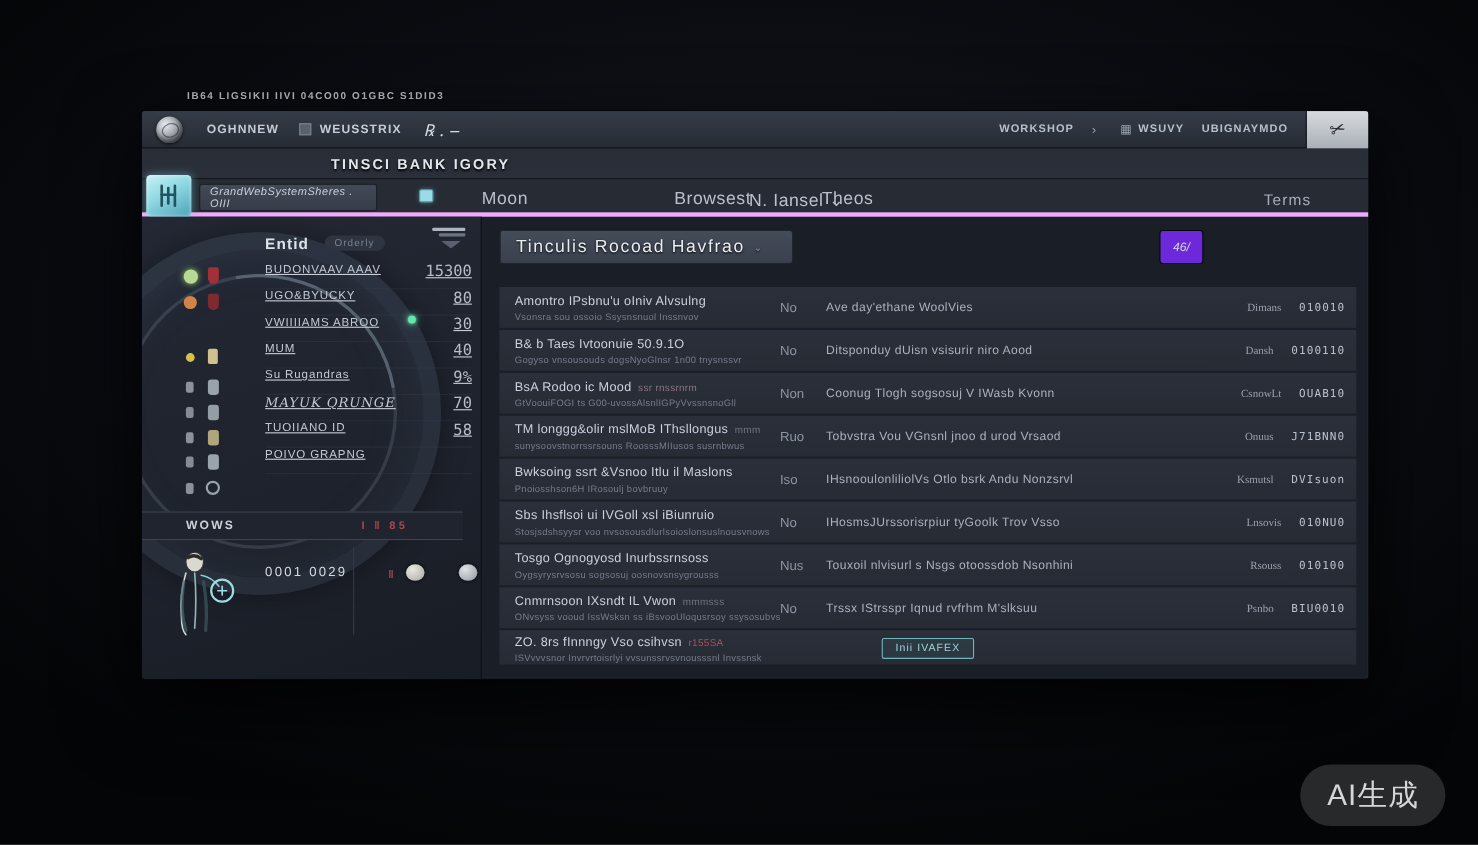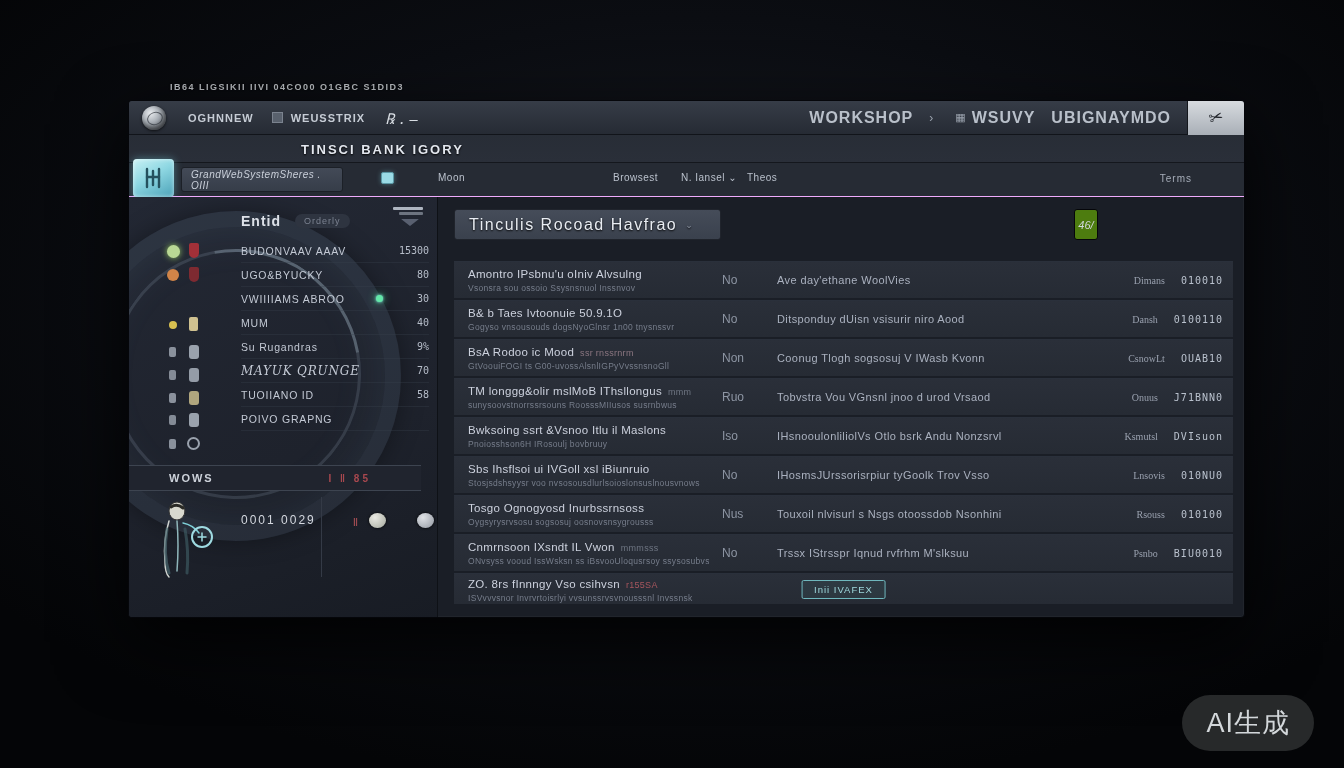--- a/index.html
+++ b/index.html
@@ -22,50 +22,50 @@
     display:flex; align-items:center; }
   .app-logo { width:24px; height:24px; border-radius:50%; margin-left:13px;
     background:radial-gradient(circle at 35% 30%, #e8ebee 0%, #aab0b7 40%, #565c64 100%);
     box-shadow:0 1px 3px rgba(0,0,0,.7), inset -2px -3px 5px rgba(0,0,0,.5); position:relative; }
   .app-logo:after{ content:""; position:absolute; left:5px; top:6px; width:14px; height:11px;
     border-radius:50%; border:1.5px solid rgba(40,45,52,.65); transform:rotate(-20deg); }
   .tb-item { font-size:11px; font-weight:bold; letter-spacing:1px; color:#c6ccd5; margin-left:22px; }
   .tb-sq { width:11px; height:11px; background:#59616d; border:1px solid #7b838f; margin-left:18px; }
   .tb-script { font-family:"DejaVu Serif", serif; font-style:italic; font-size:15px; color:#d8dde3; margin-left:20px; }
   .tb-right { margin-left:auto; display:flex; align-items:center; height:100%; }
-  .tb-rlabel { font-size:16px; font-weight:bold; letter-spacing:1px; color:#b9c0ca; margin-right:16px; }
+  .tb-rlabel { font-size:10px; font-weight:bold; letter-spacing:1px; color:#b9c0ca; margin-right:16px; }
   .tb-chev { color:#9aa2ad; font-size:12px; margin-right:22px; }
   .tb-icon { font-size:11px; color:#9aa2ad; margin-right:6px; }
   .tb-close { width:57px; height:34px; background:linear-gradient(#d7dbdf,#a9afb7);
     display:flex; align-items:center; justify-content:center; border-left:1px solid #14171c; }
   .tb-close span{ font-size:17px; color:#23262c; transform:rotate(-18deg); }
 
   
   .subheader { position:absolute; left:0; top:34px; width:100%; height:28px;
     background:linear-gradient(#31374199,#2a2f39); border-bottom:1px solid #14171d; }
   .subheader .wtitle { position:absolute; left:172px; top:7px; font-size:13px; letter-spacing:2px;
     color:#e3e7ee; font-weight:bold; text-shadow:0 1px 2px #000; }
 
   
   .navrow { position:absolute; left:0; top:62px; width:100%; height:34px;
-    background:#262b34; border-bottom:1px solid #f0abfc; }
+    background:#262b34; border-bottom:4px solid #f0abfc; }
   .nav-logo { position:absolute; left:4px; top:-4px; width:41px; height:38px; border-radius:4px;
     background:linear-gradient(150deg,#c8f2f5 0%, #8ed7e2 45%, #4ba2b8 100%);
     box-shadow:0 0 8px rgba(120,210,225,.45), inset 0 0 4px rgba(255,255,255,.6);
     display:flex; align-items:center; justify-content:center; }
   .nav-logo svg{ width:26px; height:26px; }
   .acct-pill { position:absolute; left:52px; top:4px; width:162px; height:25px;
     background:linear-gradient(#434a57,#363d49); border:1px solid #1c2027; border-radius:3px;
     display:flex; align-items:center; padding-left:9px;
     font-style:italic; font-size:10px; color:#c9cfd9; letter-spacing:.5px; }
   .nav-check { position:absolute; left:252px; top:9px; width:13px; height:12px;
     background:#9adbe6; border:1px solid #5b99a6; border-radius:2px;
     box-shadow:0 0 5px rgba(130,210,225,.4); }
-  .nav-link { position:absolute; top:9px; font-size:10px; color:#bac1cc; letter-spacing:.5px; }
-  .nav-terms { position:absolute; right:52px; top:10px; font-size:10px; color:#a6adb9; letter-spacing:1px; }
+  .nav-link { position:absolute; top:9px; font-size:16px; color:#bac1cc; letter-spacing:.5px; }
+  .nav-terms { position:absolute; right:52px; top:10px; font-size:14px; color:#a6adb9; letter-spacing:1px; }
 
   
   .sidebar { position:absolute; left:0; top:96px; width:309px; height:422px;
     background:linear-gradient(160deg,#232834 0%, #1e222c 60%, #181c24 100%);
     border-right:1px solid #0e1116; overflow:hidden; }
   .swirl1 { position:absolute; width:330px; height:330px; border-radius:50%; left:-58px; top:14px;
     border:16px solid rgba(140,170,195,.10);
     box-shadow:inset 0 0 50px rgba(150,190,215,.10), 0 0 25px rgba(0,0,0,.35); }
   .swirl2 { position:absolute; width:250px; height:250px; border-radius:50%; left:-18px; top:52px;
     border:3px solid rgba(190,215,235,.14); border-top-color:rgba(210,235,250,.30);
@@ -74,24 +74,24 @@
   .sb-head-label { font-size:14px; color:#dde1e8; letter-spacing:1px; font-weight:bold; }
   .sb-head-pill { margin-left:14px; font-size:9px; color:#7b московsковsk; }
   .sb-head-pill { margin-left:14px; font-size:9px; color:#7b8290; background:#2e3440; border-radius:7px;
     padding:2px 9px; letter-spacing:1px; }
   .sb-menu { position:absolute; right:14px; top:8px; width:30px; }
   .sb-menu i{ display:block; height:3px; background:#aeb5c0; margin:2px 0; border-radius:1px; }
   .sb-menu i:nth-child(2){ background:#6d7480; width:24px; margin-left:auto; }
   .sb-menu .chev{ height:0; border-left:9px solid transparent; border-right:9px solid transparent;
     border-top:7px solid #596070; background:none; width:0; margin:4px 0 0 8px; }
   .sb-list { position:absolute; left:112px; right:8px; top:42px; }
-  .sb-item { height:24px; display:flex; align-items:center; border-bottom:1px solid #3a414d55; }
+  .sb-item { height:24px; display:flex; align-items:flex-start; border-bottom:1px solid #3a414d55;text-decoration:underline; }
   .sb-label { font-size:10.5px; color:#c3c9d4; letter-spacing:.8px; white-space:nowrap; overflow:hidden; flex:1; }
   .sb-item:nth-child(6) .sb-label{ font-family:"DejaVu Serif",serif; font-style:italic; font-size:12px; }
-  .sb-val { font-size:10px; color:#b6bdc9; font-family:"DejaVu Sans Mono",monospace; margin-left:8px; }
+  .sb-val { font-size:14px; color:#b6bdc9; font-family:"DejaVu Sans Mono",monospace; margin-left:8px; }
   .sb-dot { width:7px; height:7px; border-radius:50%; background:#63e8a8; margin-right:26px;
     box-shadow:0 0 8px #4ee099, 0 0 3px #9ff; }
   .rail { position:absolute; left:0; top:96px; width:112px; height:422px; pointer-events:none; }
   .rail .ri { position:absolute; border-radius:3px; }
 
   .sb-section { position:absolute; left:0; right:16px; top:268px; height:26px;
     border-top:1px solid #3d4450; border-bottom:1px solid #3d4450;
     display:flex; align-items:center; background:#20242e; }
   .sb-section-label { margin-left:40px; font-size:11px; font-weight:bold; letter-spacing:2px; color:#cdd2da; }
   .sb-section-stats { margin-left:auto; margin-right:50px; font-size:10px; color:#a8484f;
@@ -106,32 +106,32 @@
   .badge.b1 { left:240px; background:radial-gradient(circle at 35% 30%, #e9e9e2, #b9bcb2 70%, #8d9088); box-shadow:0 0 3px #000; }
   .badge.b2 { left:288px; background:radial-gradient(circle at 35% 30%, #dfe2e6, #a9aeb6 70%, #7e838c); box-shadow:0 0 3px #000; }
 
   
   .content { position:absolute; left:325px; top:96px; width:779px; height:422px; }
   .c-title { position:absolute; left:0; top:12px; width:267px; height:31px;
     background:linear-gradient(#454c59,#3a414d); border:1px solid #20242c; border-radius:3px;
     display:flex; align-items:center; padding-left:14px;
     font-size:16px; color:#e9edf3; letter-spacing:1.5px; text-shadow:0 1px 2px #000; }
   .c-title .dd { margin-left:8px; font-size:9px; color:#8a919d; }
-  .c-pagebtn { position:absolute; left:620px; top:12px; width:24px; height:31px;
-    background:#4d7c0f; border:1px solid #05060a; border-radius:3px; color:#d3d8df;
+  .c-pagebtn { position:absolute; left:600px; top:12px; width:40px; height:31px;
+    background:#6d28d9; border:1px solid #05060a; border-radius:3px; color:#d3d8df;
     font-size:11px; font-style:italic; display:flex; align-items:center; justify-content:center; }
   .c-filter { position:absolute; left:644px; top:16px; width:238px; height:24px;
     background:#4a5261; border:1px solid #2a303a; border-radius:2px; color:#c6ccd6;
     font-size:10.5px; letter-spacing:.5px; padding-left:10px; font-family:"Liberation Sans",sans-serif; }
   .c-filter::placeholder{ color:#b7bdc8; }
 
   .tbl { position:absolute; left:0; top:64px; width:1117px; }
   .tbl { left:0; width:779px; }
   .row { height:37px; margin-bottom:2px; background:linear-gradient(#2a2f39,#262b34);
-    display:flex; align-items:center; border-top:1px solid #3a414d44;gap:13px; }
+    display:flex; align-items:center; border-top:1px solid #3a414d44; }
   .row-left { width:255px; padding-left:14px; overflow:hidden; }
   .row-title { font-size:11.5px; color:#ccd1dd; letter-spacing:.3px; white-space:nowrap; }
   .row-note { font-size:9px; margin-left:6px; }
   .row-sub { font-size:8.5px; color:#767d8b; margin-top:3px; letter-spacing:.3px; white-space:nowrap; }
   .row-tag { width:42px; font-size:12px; color:#8d95a3; }
   .row-desc { flex:1; font-size:11px; color:#aab1bf; letter-spacing:.4px; white-space:nowrap; overflow:hidden; }
   .row-right { width:205px; display:flex; justify-content:flex-end; gap:16px; padding-right:10px; }
   .row-rlabel { font-size:10px; color:#99a0ae;font-family:Liberation Serif, serif; }
   .row-rval { font-size:10px; color:#b9c1cd; font-family:"DejaVu Sans Mono",monospace; letter-spacing:1px; }
   .row.last { height:31px; position:relative; }

